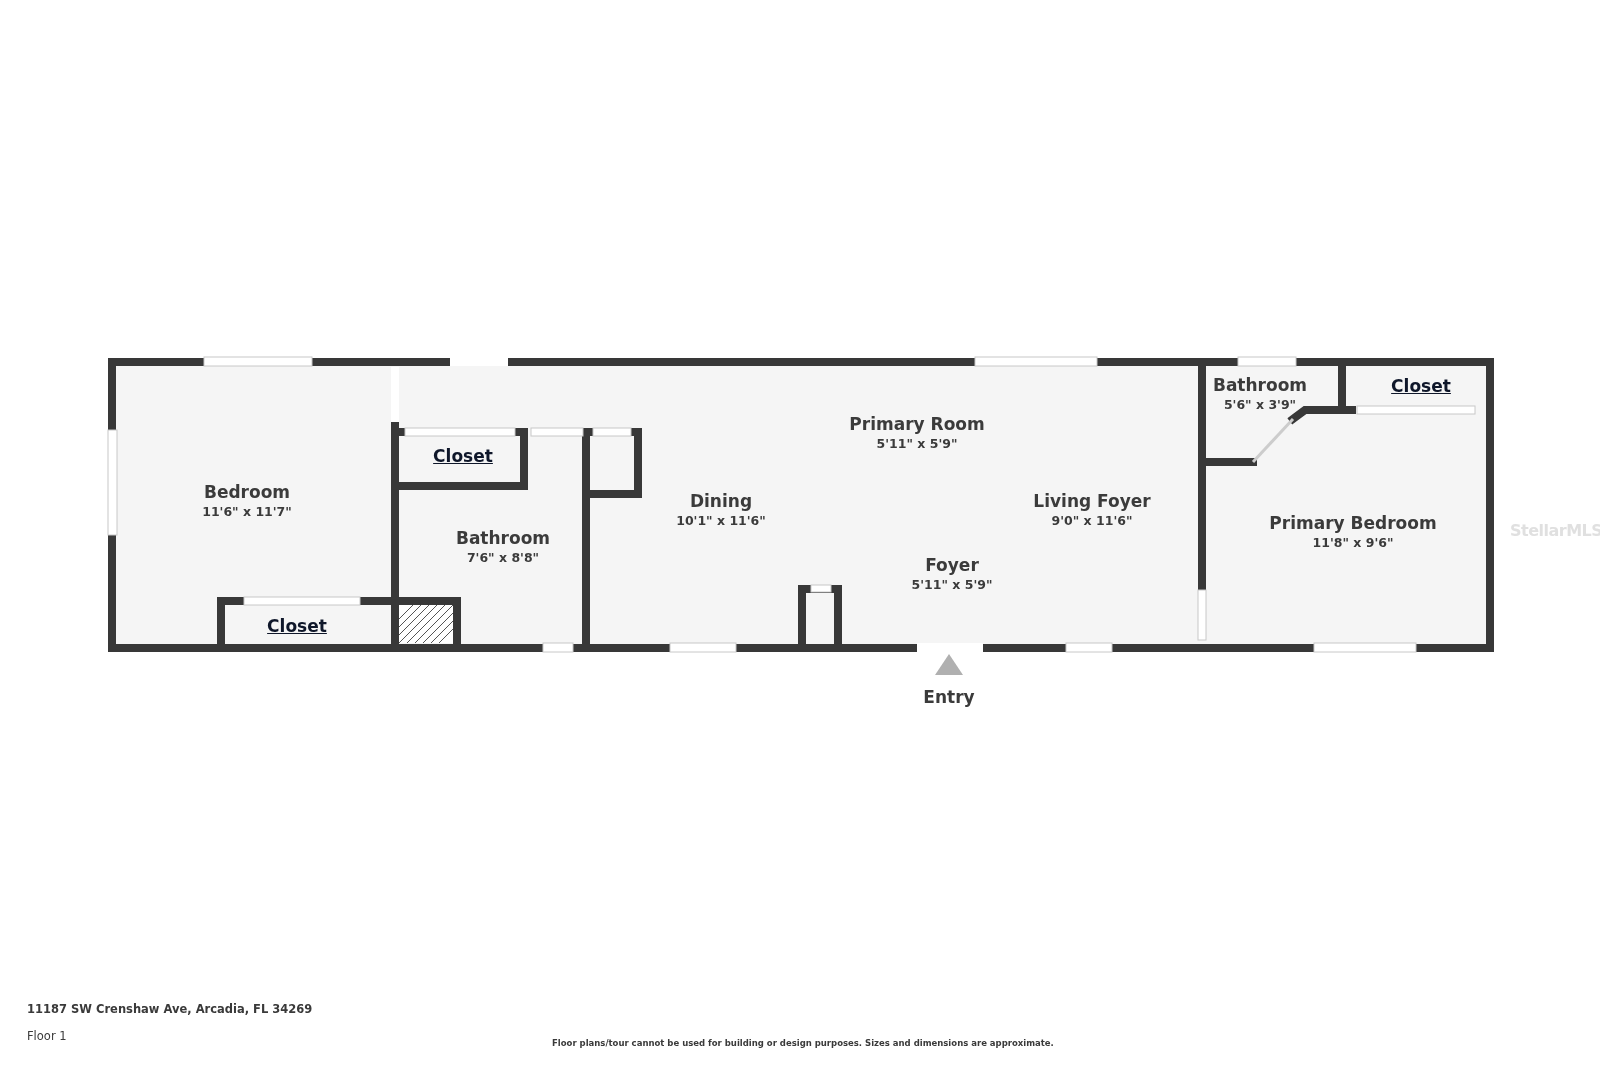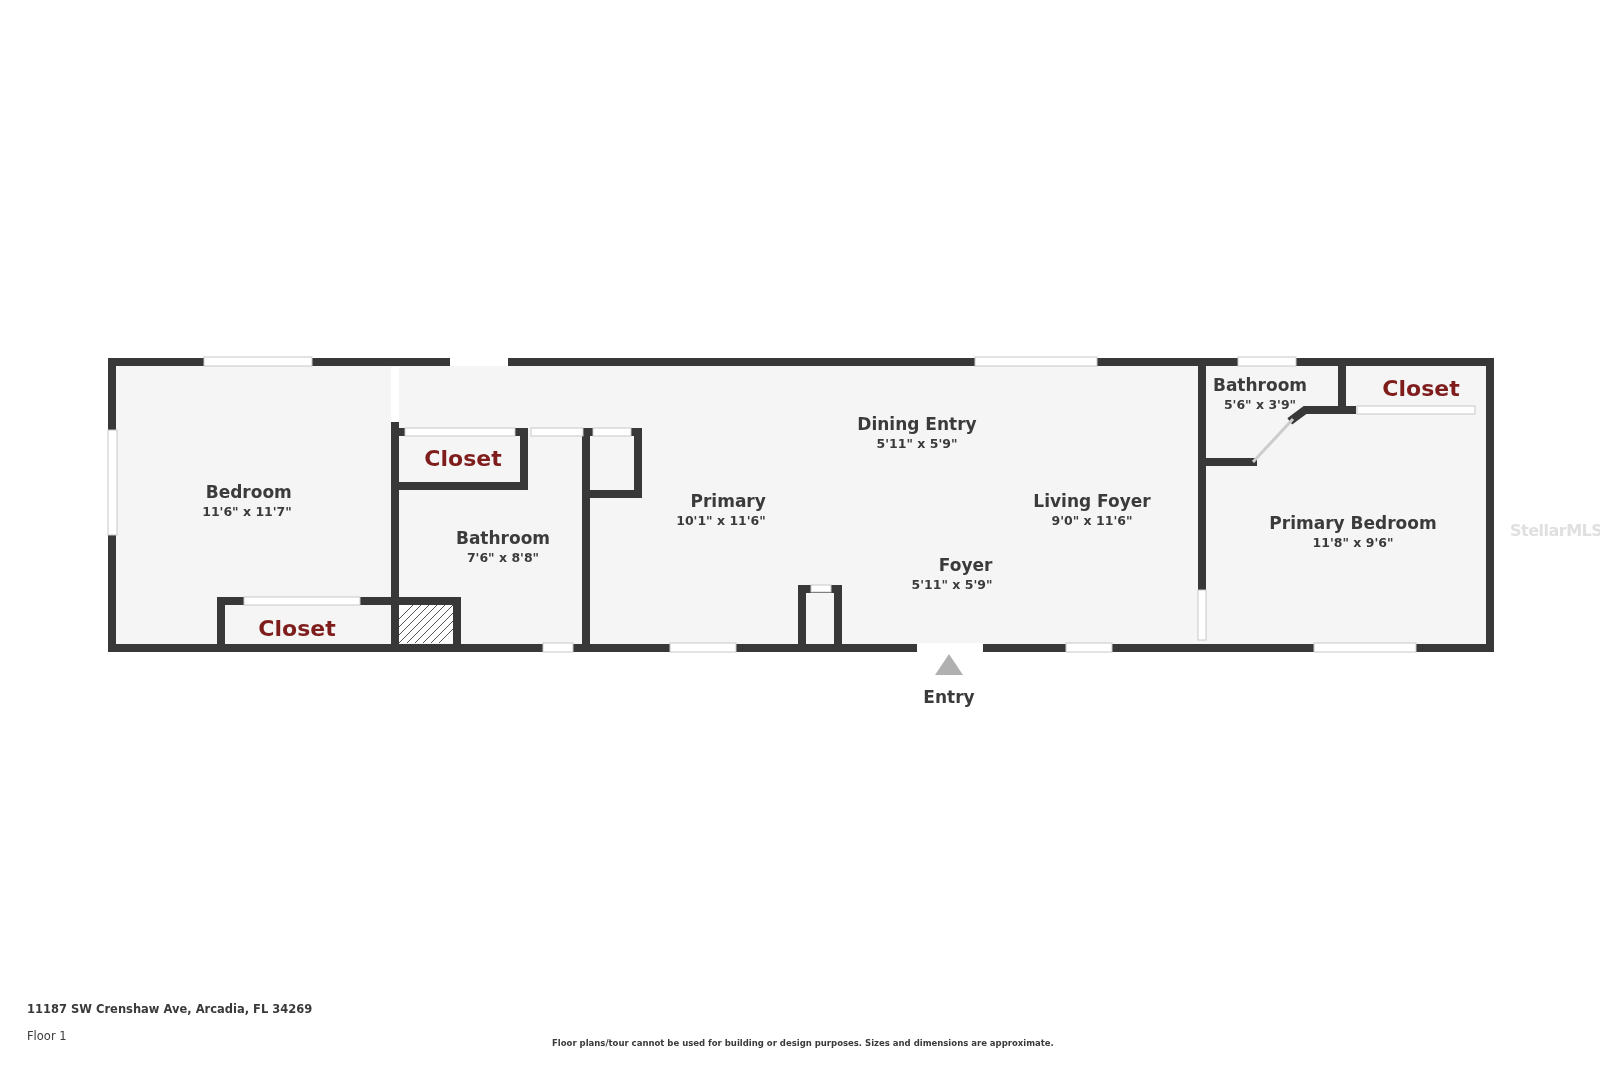--- a/index.html
+++ b/index.html
@@ -1,22 +1,22 @@
 <!DOCTYPE html>
 <html><head>
 <meta charset="utf-8">
 <style>
   html, body { margin:0; padding:0; background:#ffffff; }
   body { width:1600px; height:1066px; position:relative; overflow:hidden;
          font-family:"DejaVu Sans", sans-serif; color:#3a3a3a; }
   #plan { position:absolute; left:0; top:0; }
   .lbl { position:absolute; transform:translateX(-50%); text-align:center; white-space:nowrap; }
-  .room-name { font-weight:bold; font-size:17px; color:#3b3b3b; display:block;text-align:right; }
+  .room-name { font-weight:bold; font-size:17px; color:#3b3b3b; display:block; }
   .room-dim { font-weight:bold; font-size:12.5px; color:#3b3b3b; display:block; margin-top:2px; }
-  .closet-name { font-weight:bold; font-size:22px; color:#7f1d1d; }
+  .closet-name { font-weight:bold; font-size:17px; color:#0f172a;text-decoration:underline; }
   .footer-addr { position:absolute; left:27px; top:1002px; font-size:11.5px; font-weight:bold; color:#3a3a3a; }
   .footer-floor { position:absolute; left:27px; top:1029px; font-size:11.5px; font-weight:normal; color:#3a3a3a; }
   .footer-disclaimer { position:absolute; left:552px; top:1038px; font-size:8.5px; font-weight:bold; color:#3a3a3a;text-align:center; }
   .watermark { position:absolute; left:1510px; top:521px; font-size:16px; color:#e0e0e0; font-weight:bold; letter-spacing:-0.5px; }
   .entry-label { position:absolute; left:949px; top:687px; transform:translateX(-50%); font-weight:bold; font-size:17px; color:#3b3b3b;text-align:center; }
 </style>
 </head>
 <body>
 
 <svg id="plan" width="1600" height="1066" viewBox="0 0 1600 1066">
@@ -96,25 +96,25 @@
   <span class="closet-name">Closet</span>
 </div>
 <div class="lbl" style="left:503px; top:528px;">
   <span class="room-name">Bathroom</span>
   <span class="room-dim">7'6" x 8'8"</span>
 </div>
 <div class="lbl" style="left:463px; top:446px;">
   <span class="closet-name">Closet</span>
 </div>
 <div class="lbl" style="left:721px; top:491px;">
-  <span class="room-name">Primary</span>
+  <span class="room-name">Dining</span>
   <span class="room-dim">10'1" x 11'6"</span>
 </div>
 <div class="lbl" style="left:917px; top:414px;">
-  <span class="room-name">Dining Entry</span>
+  <span class="room-name">Primary Room</span>
   <span class="room-dim">5'11" x 5'9"</span>
 </div>
 <div class="lbl" style="left:952px; top:555px;">
   <span class="room-name">Foyer</span>
   <span class="room-dim">5'11" x 5'9"</span>
 </div>
 <div class="lbl" style="left:1092px; top:491px;">
   <span class="room-name">Living Foyer</span>
   <span class="room-dim">9'0" x 11'6"</span>
 </div>

